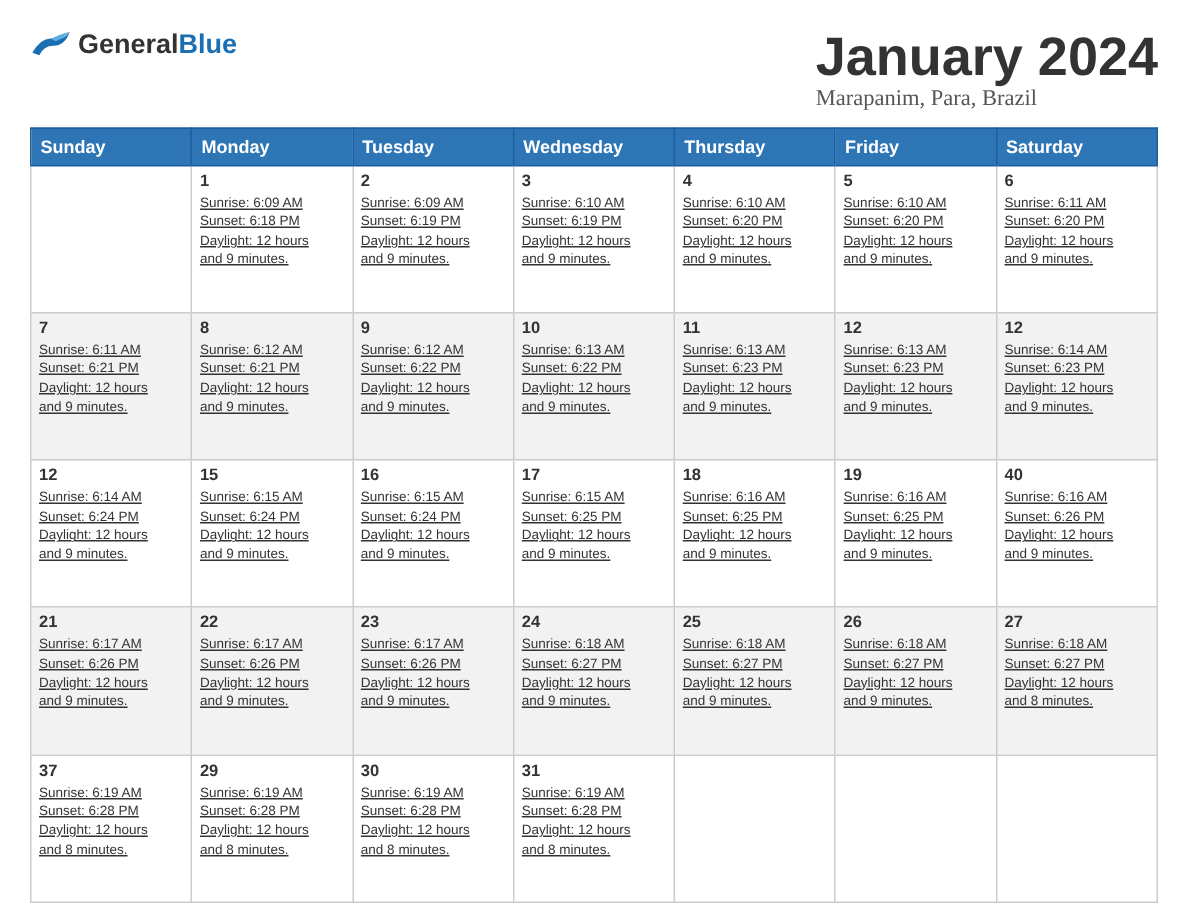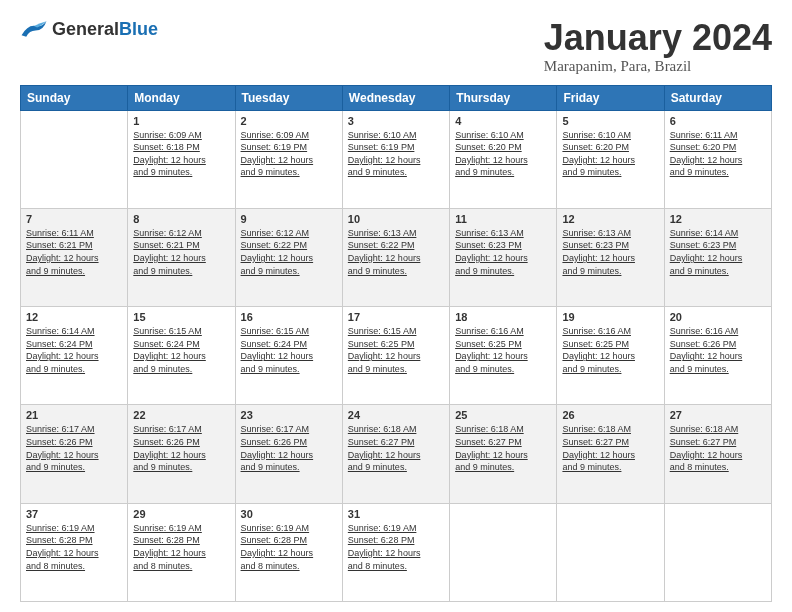--- a/index.html
+++ b/index.html
@@ -264,21 +264,21 @@
 and 9 minutes.</div>
           </td>
           <td>
             <span class="day-number">19</span>
             <div class="day-info" style="white-space: pre-line;">Sunrise: 6:16 AM
 Sunset: 6:25 PM
 Daylight: 12 hours
 and 9 minutes.</div>
           </td>
           <td>
-            <span class="day-number">20</span>
+            <span class="day-number">40</span>
             <div class="day-info" style="white-space: pre-line;">Sunrise: 6:16 AM
 Sunset: 6:26 PM
 Daylight: 12 hours
 and 9 minutes.</div>
           </td>
         </tr>
         <tr>
           <td>
             <span class="day-number">21</span>
             <div class="day-info" style="white-space: pre-line;">Sunrise: 6:17 AM

